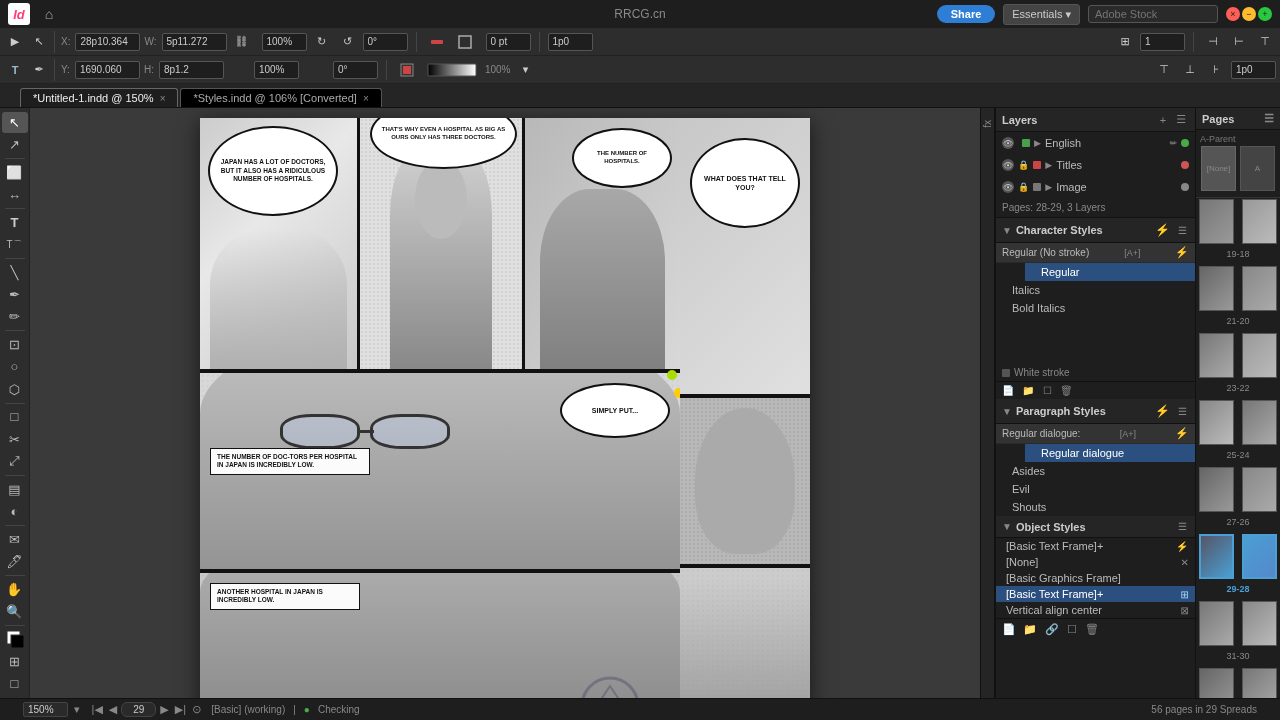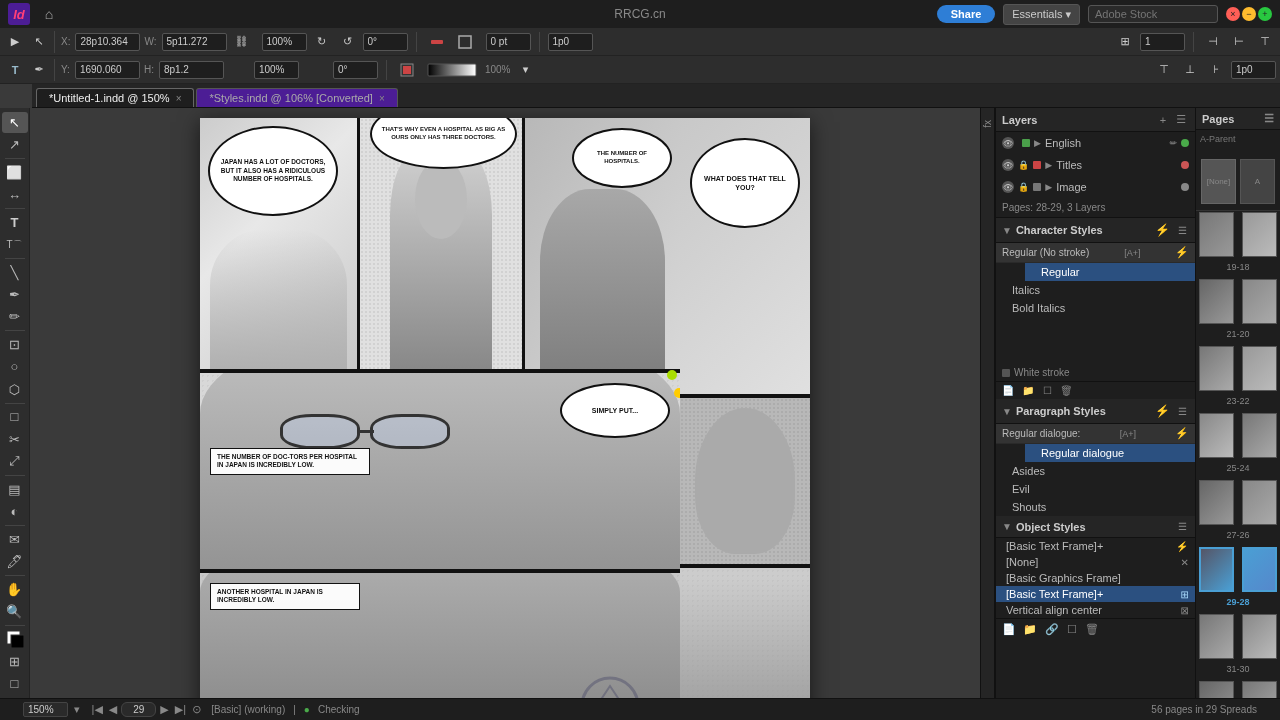--- a/index.html
+++ b/index.html
@@ -20,21 +20,21 @@
       background: #1e1e1e;
       height: 28px;
       display: flex;
       align-items: center;
       padding: 0 8px;
       gap: 8px;
       flex-shrink: 0;
     }
     .title-bar-logo {
       width: 22px; height: 22px;
-      background: #4c1d95;
+      background: #ffffff;
       border-radius: 3px;
       display: flex; align-items: center; justify-content: center;
       color: #ff3f78; font-weight: bold; font-size: 13px;
       font-style: italic;
     }
     .title-bar-home {
       width: 22px; height: 22px;
       display: flex; align-items: center; justify-content: center;
       color: #aaa; font-size: 14px;
     }
@@ -153,27 +153,26 @@
       border-bottom: 1px solid #222;
       flex-shrink: 0;
     }
 
     
     .tabs-bar {
       background: #252525;
       height: 24px;
       display: flex;
       align-items: flex-end;
-      padding: 0 4px;
+      padding: 0 20px;
       border-bottom: 1px solid #111;
       flex-shrink: 0;
-      margin-left: 32px;
     }
     .tab {
-      background: #4c1d95;
+      background: #000000;
       color: #aaa;
       padding: 3px 12px;
       font-size: 11px;
       cursor: pointer;
       border-top: 1px solid #555;
       border-left: 1px solid #555;
       border-right: 1px solid #555;
       border-radius: 3px 3px 0 0;
       margin-right: 2px;
       display: flex; align-items: center; gap: 6px;
@@ -477,21 +476,21 @@
       justify-content: center;
       font-size: 8px;
       color: #888;
       border: 1px solid #555;
     }
     .pages-masters {
       padding: 4px;
       border-bottom: 1px solid #333;
     }
     .masters-label {
-      font-size: 9px; color: #777; margin-bottom: 13px;
+      font-size: 9px; color: #777; margin-bottom: 0;
     }
 
     
     .status-bar {
       background: #1e1e1e;
       height: 22px;
       display: flex;
       align-items: center;
       padding: 0 23px;
       gap: 8px;

